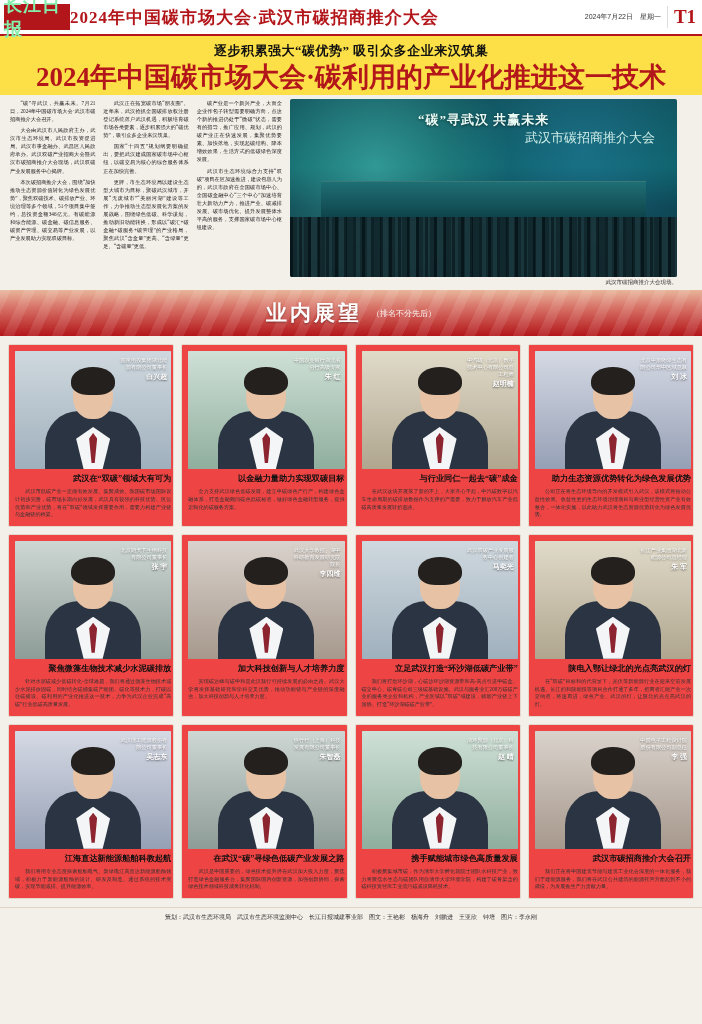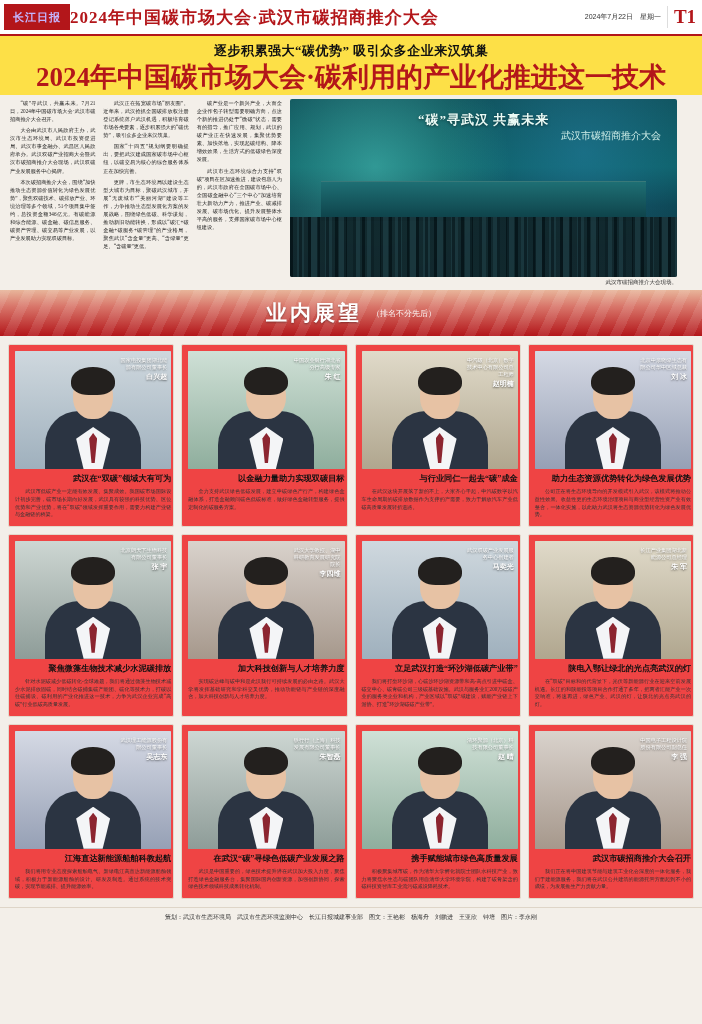--- a/index.html
+++ b/index.html
@@ -13,24 +13,24 @@
   .page{position:relative;width:702px;height:1024px;background:#f3efe9;}
 
   
   .masthead{
     position:relative;height:34px;background:#ffffff;
     border-bottom:2px solid #b3161a;
     display:flex;align-items:center;
   }
   .logo{
     width:66px;height:26px;margin-left:4px;
-    background:#b3161a;color:#c4b5fd;
+    background:#b3161a;color:#86efac;
     display:flex;align-items:center;justify-content:center;
     font-family:"Liberation Serif", serif;
-    font-size:11px;font-weight:bold;letter-spacing:1px;
+    font-size:18px;font-weight:bold;letter-spacing:1px;
   }
   .masthead-title{
     flex:1;text-align:left;
     color:#b3161a;font-weight:bold;font-size:17px;
     font-family:"Liberation Serif", serif;
     letter-spacing:1px;
   }
   .masthead-date{
     font-size:7px;color:#333;margin-right:6px;white-space:nowrap;
   }
@@ -76,21 +76,21 @@
       linear-gradient(#0e4f57 0%, #0b5e63 38%, #0a3f4a 60%, #123a43 100%);
       position:relative;overflow:hidden;
   }
   .photo-title{
     position:absolute;top:12px;left:0;right:0;text-align:center;
     color:#eafaf5;font-size:13px;font-weight:bold;
     font-family:"Liberation Serif", serif;letter-spacing:1px;
     text-shadow:0 1px 3px rgba(0,0,0,.5);
   }
   .photo-sub{
-    position:absolute;top:30px;right:16px;color:#cfeee8;font-size:10px;
+    position:absolute;top:30px;right:22px;color:#cfeee8;font-size:13px;
     font-family:"Liberation Serif", serif;
   }
   .stage{
     position:absolute;left:8%;right:8%;top:46%;height:22%;
     background:linear-gradient(#1e6f74,#0d3f47);
     border-top:1px solid rgba(160,255,240,.3);
   }
   .crowd{
     position:absolute;left:0;right:0;bottom:0;height:34%;
     background:

